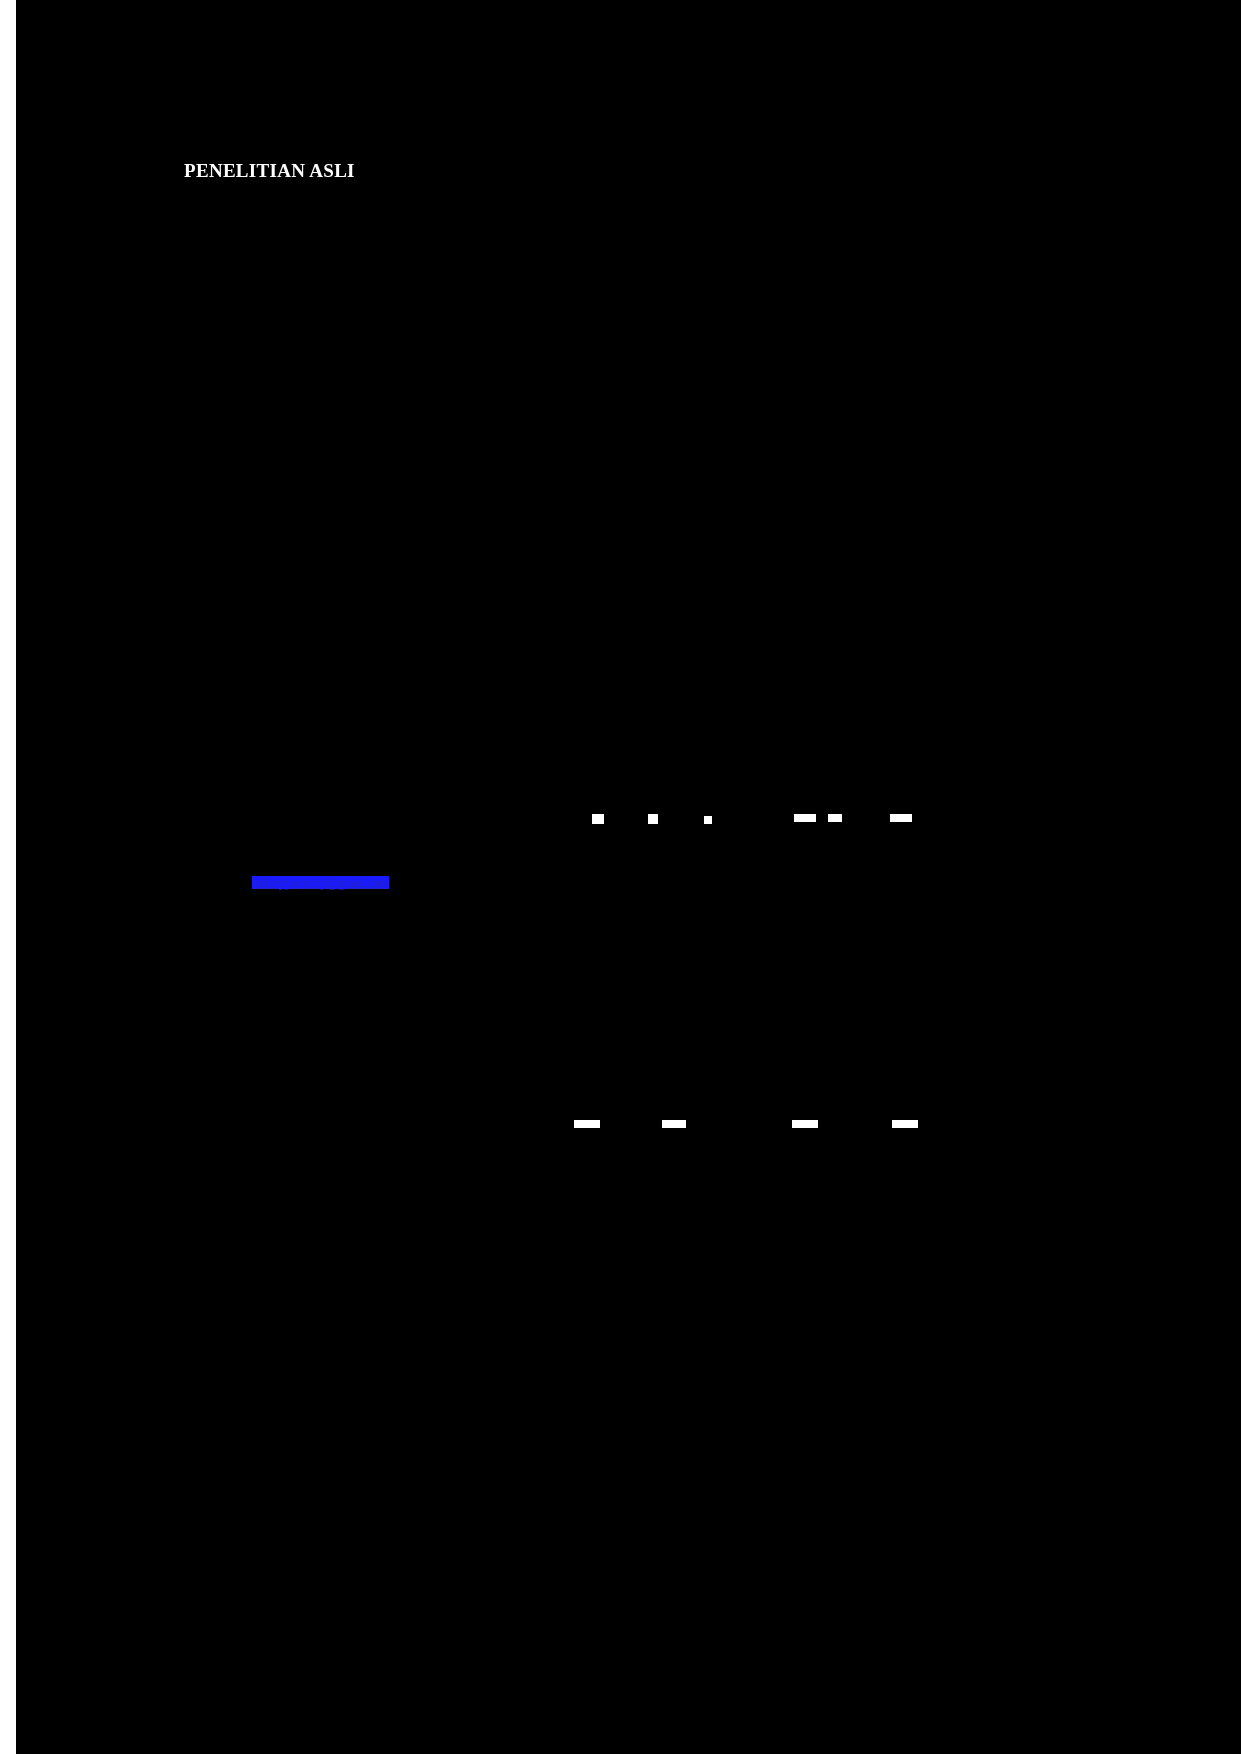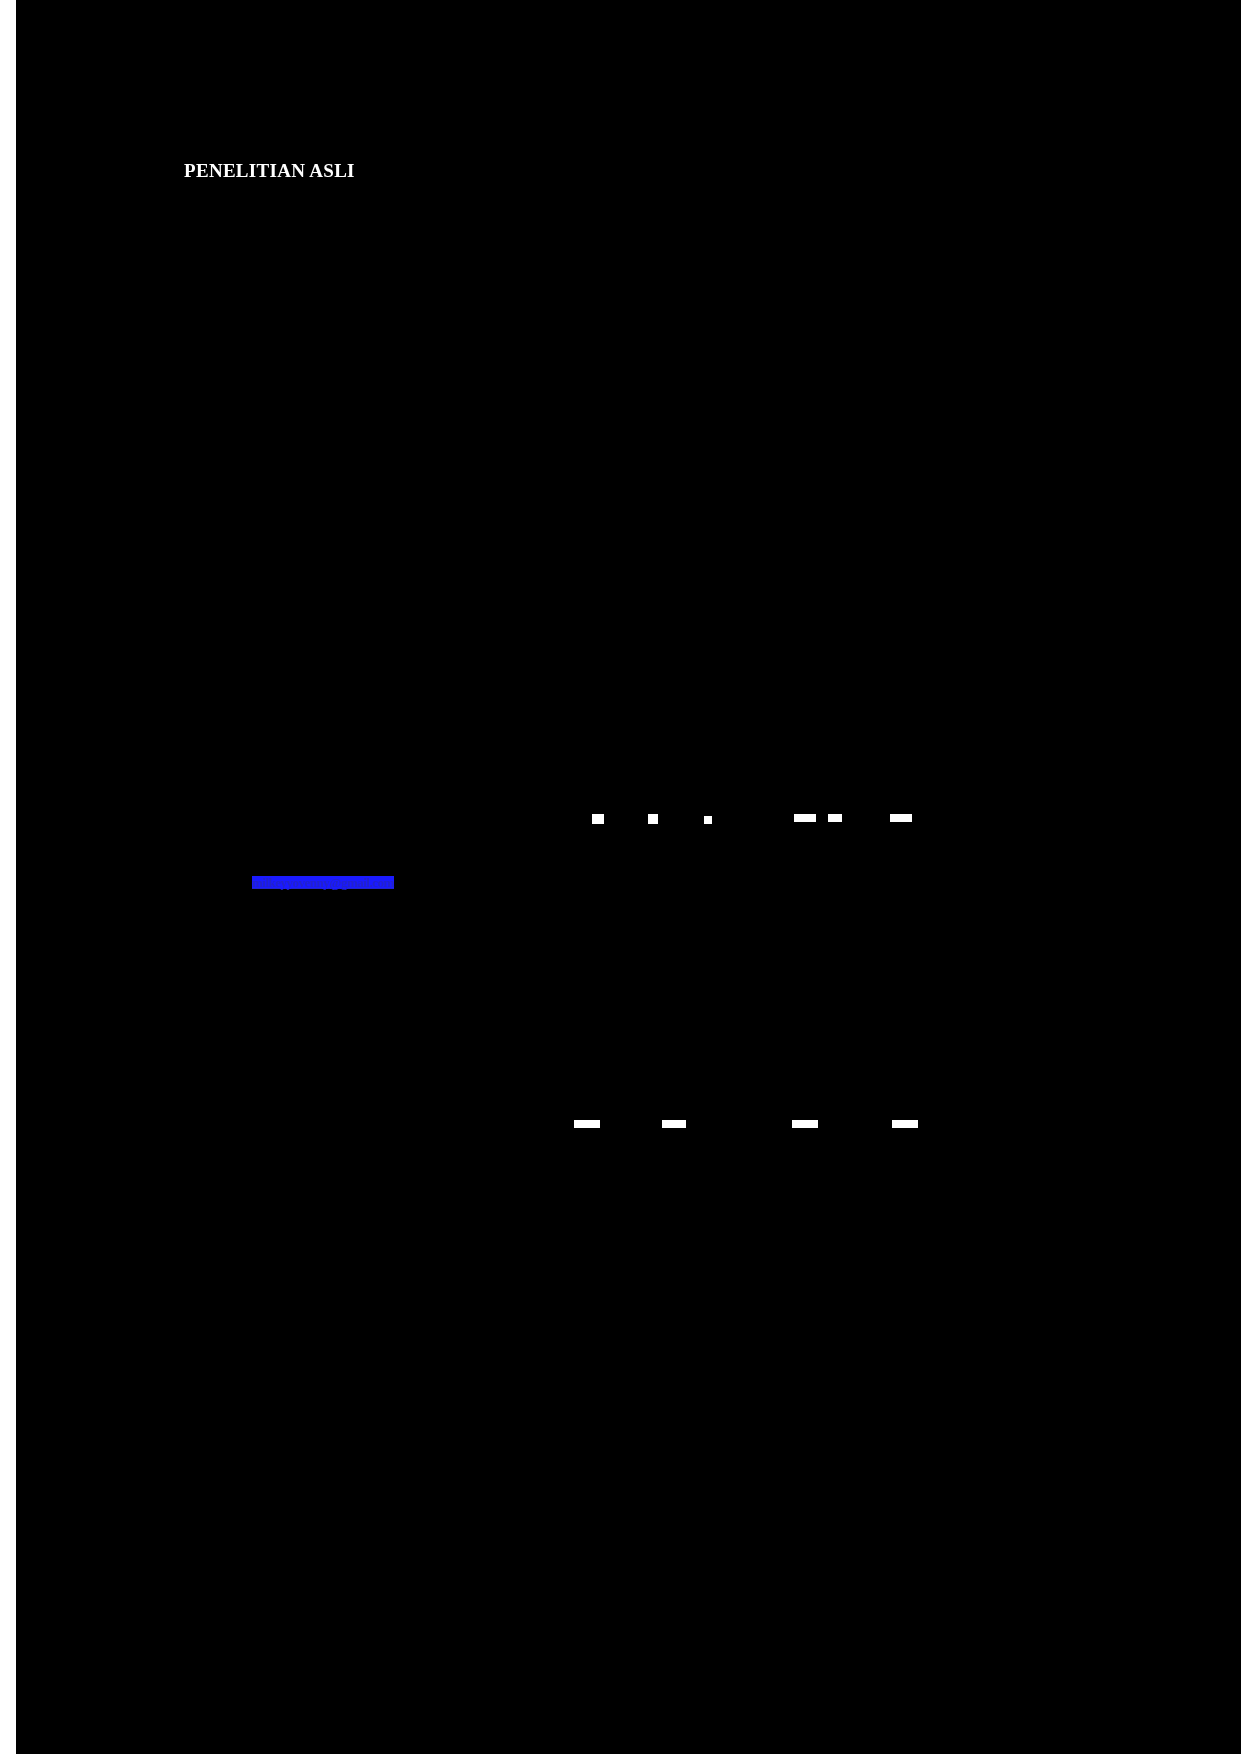--- a/index.html
+++ b/index.html
@@ -172,20 +172,20 @@
   <div class="blk" style="left:688px;top:816px;width:8px;height:8px;background:#ffffff;"></div>
   <div class="blk" style="left:778px;top:814px;width:22px;height:8px;background:#ffffff;"></div>
   <div class="blk" style="left:812px;top:814px;width:14px;height:8px;background:#ffffff;"></div>
   <div class="blk" style="left:874px;top:814px;width:22px;height:8px;background:#ffffff;"></div>
 
   <div class="blk" style="left:558px;top:1120px;width:26px;height:8px;background:#ffffff;"></div>
   <div class="blk" style="left:646px;top:1120px;width:24px;height:8px;background:#ffffff;"></div>
   <div class="blk" style="left:776px;top:1120px;width:26px;height:8px;background:#ffffff;"></div>
   <div class="blk" style="left:876px;top:1120px;width:26px;height:8px;background:#ffffff;"></div>
 
-  <div class="email-link" style="left:236px;top:876px;font-weight:bold;">milkeyyovenny@gmail.com</div>
+  <div class="email-link" style="left:236px;top:876px;">milkeyyovenny@gmail.com</div>
 
   <div class="rule" style="left:166px;top:1240px;width:941px;height:3px;"></div>
 
   <div class="footer-mark" style="left:928px;top:1432px;width:24px;height:14px;"></div>
   <div class="rule" style="left:946px;top:1447px;width:161px;height:2px;"></div>
 
 </div>
 
 </body></html>

